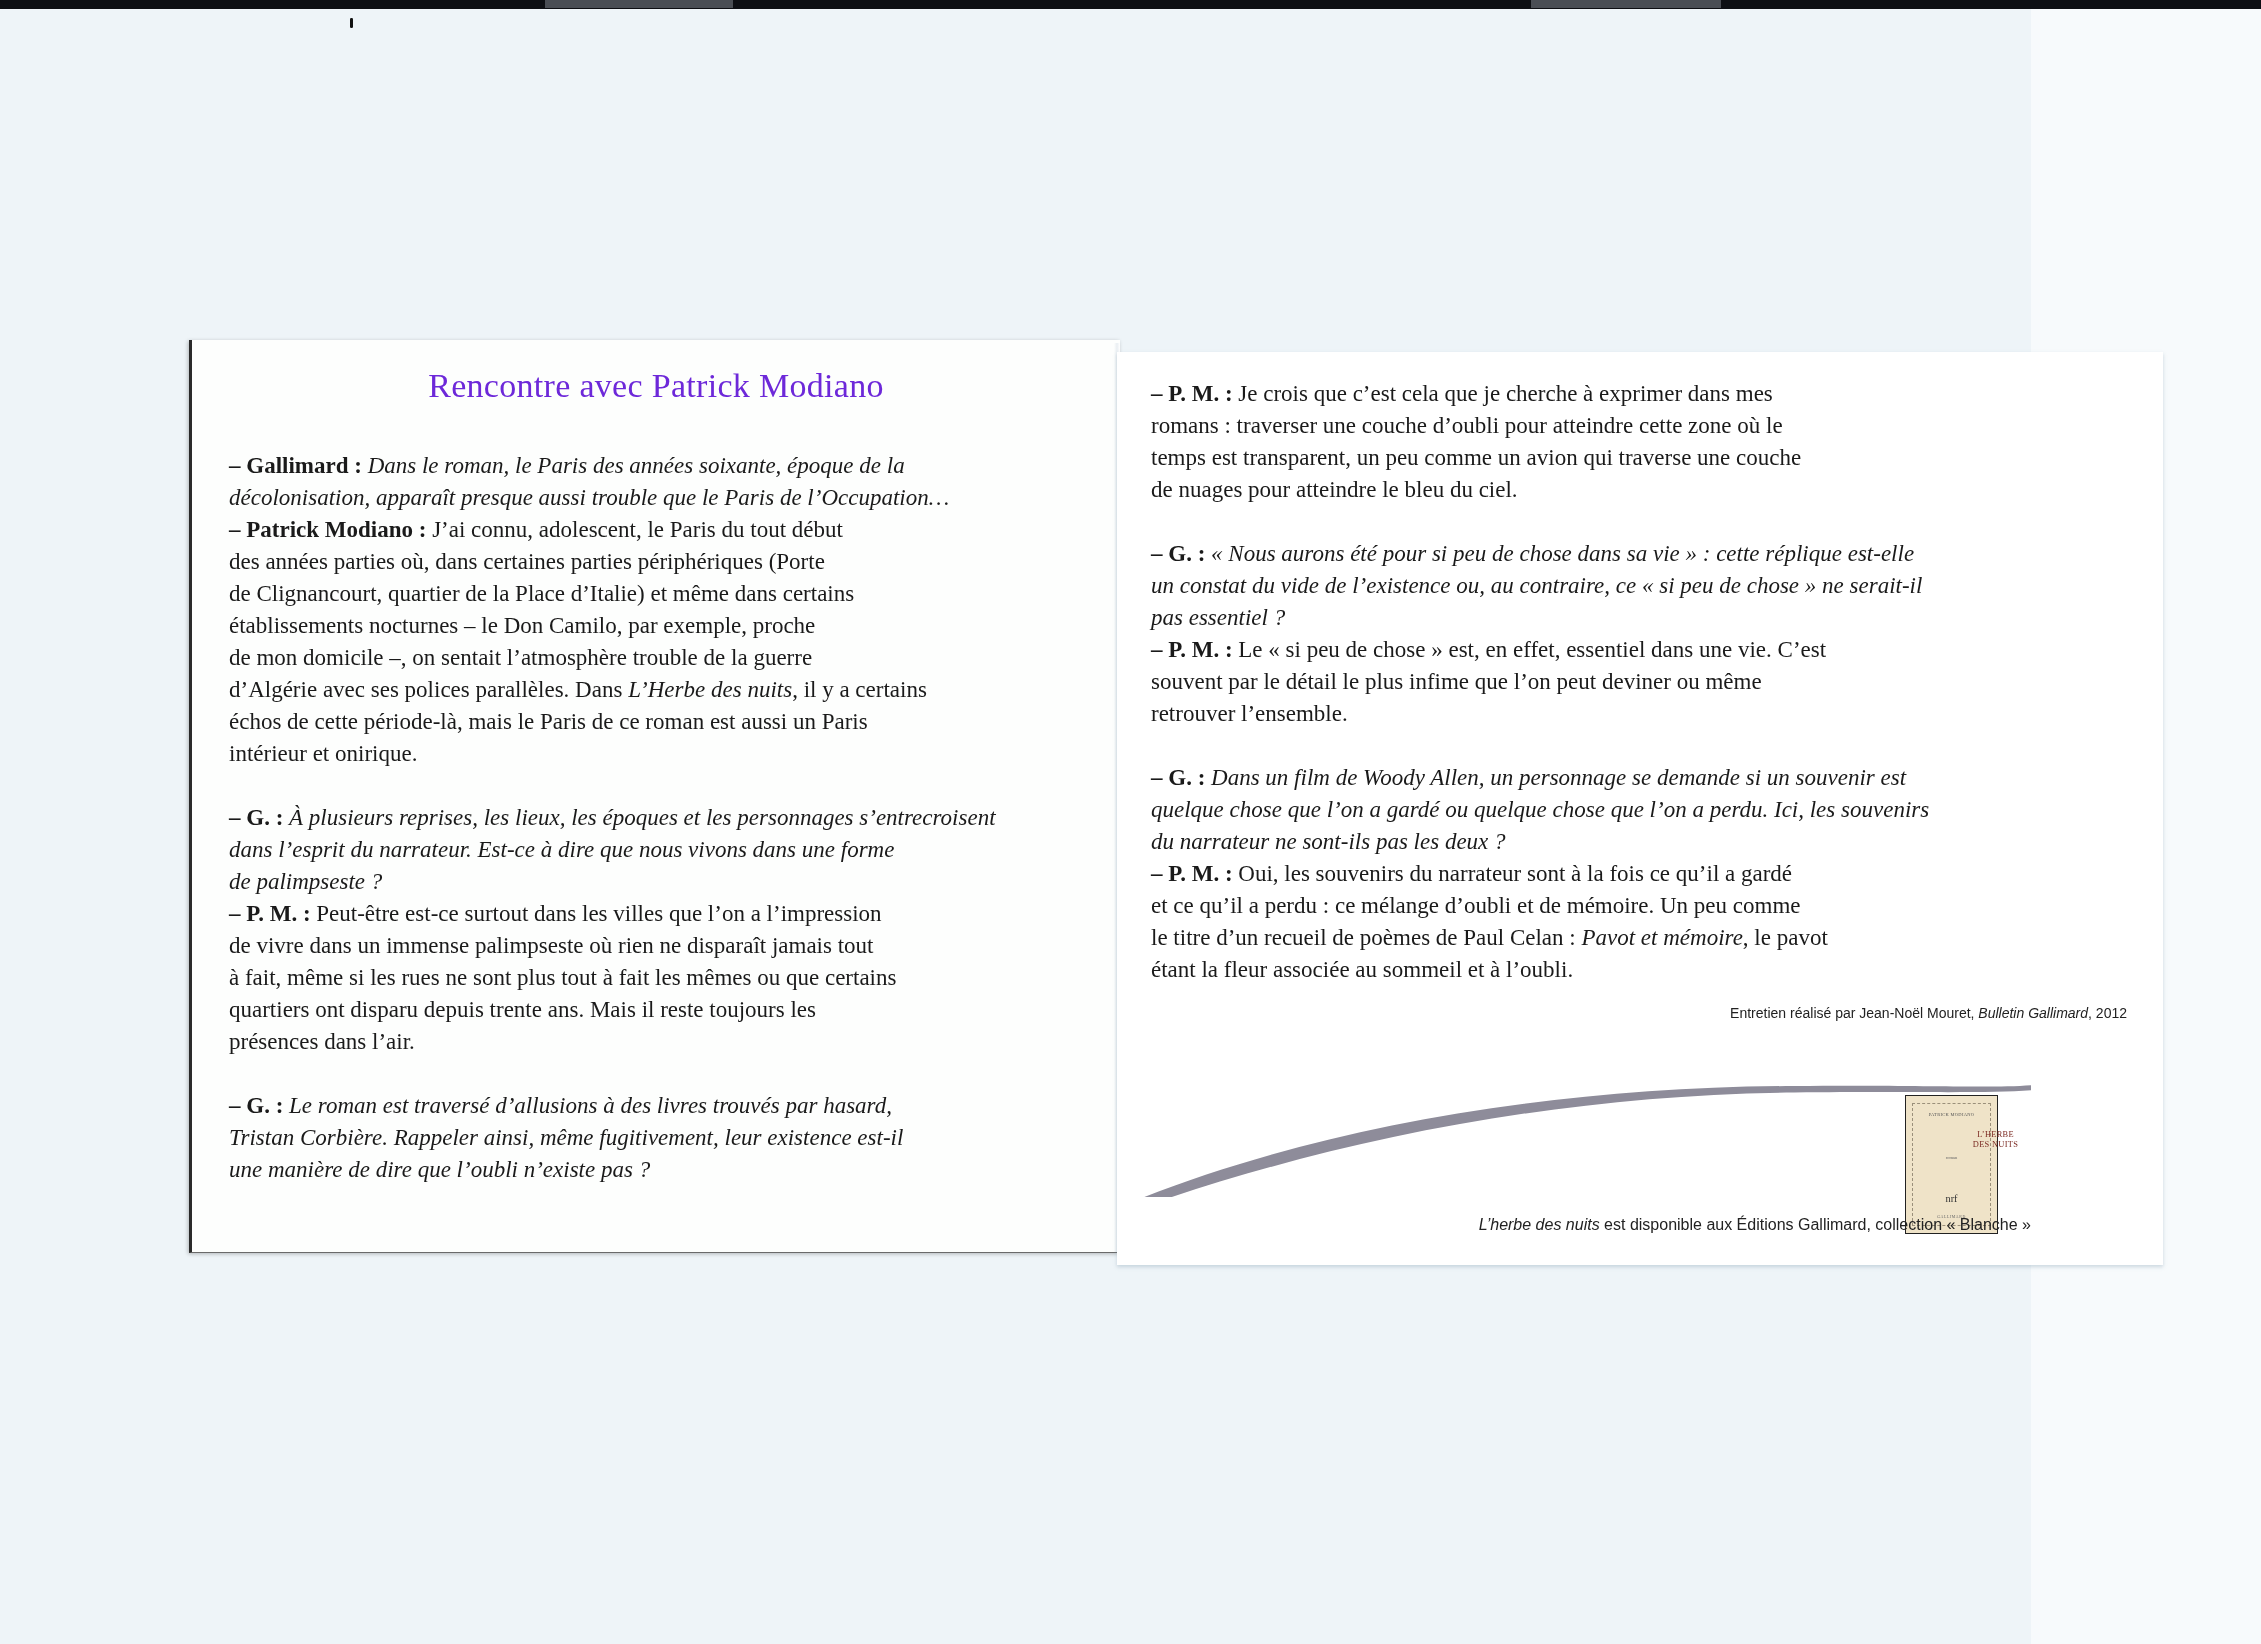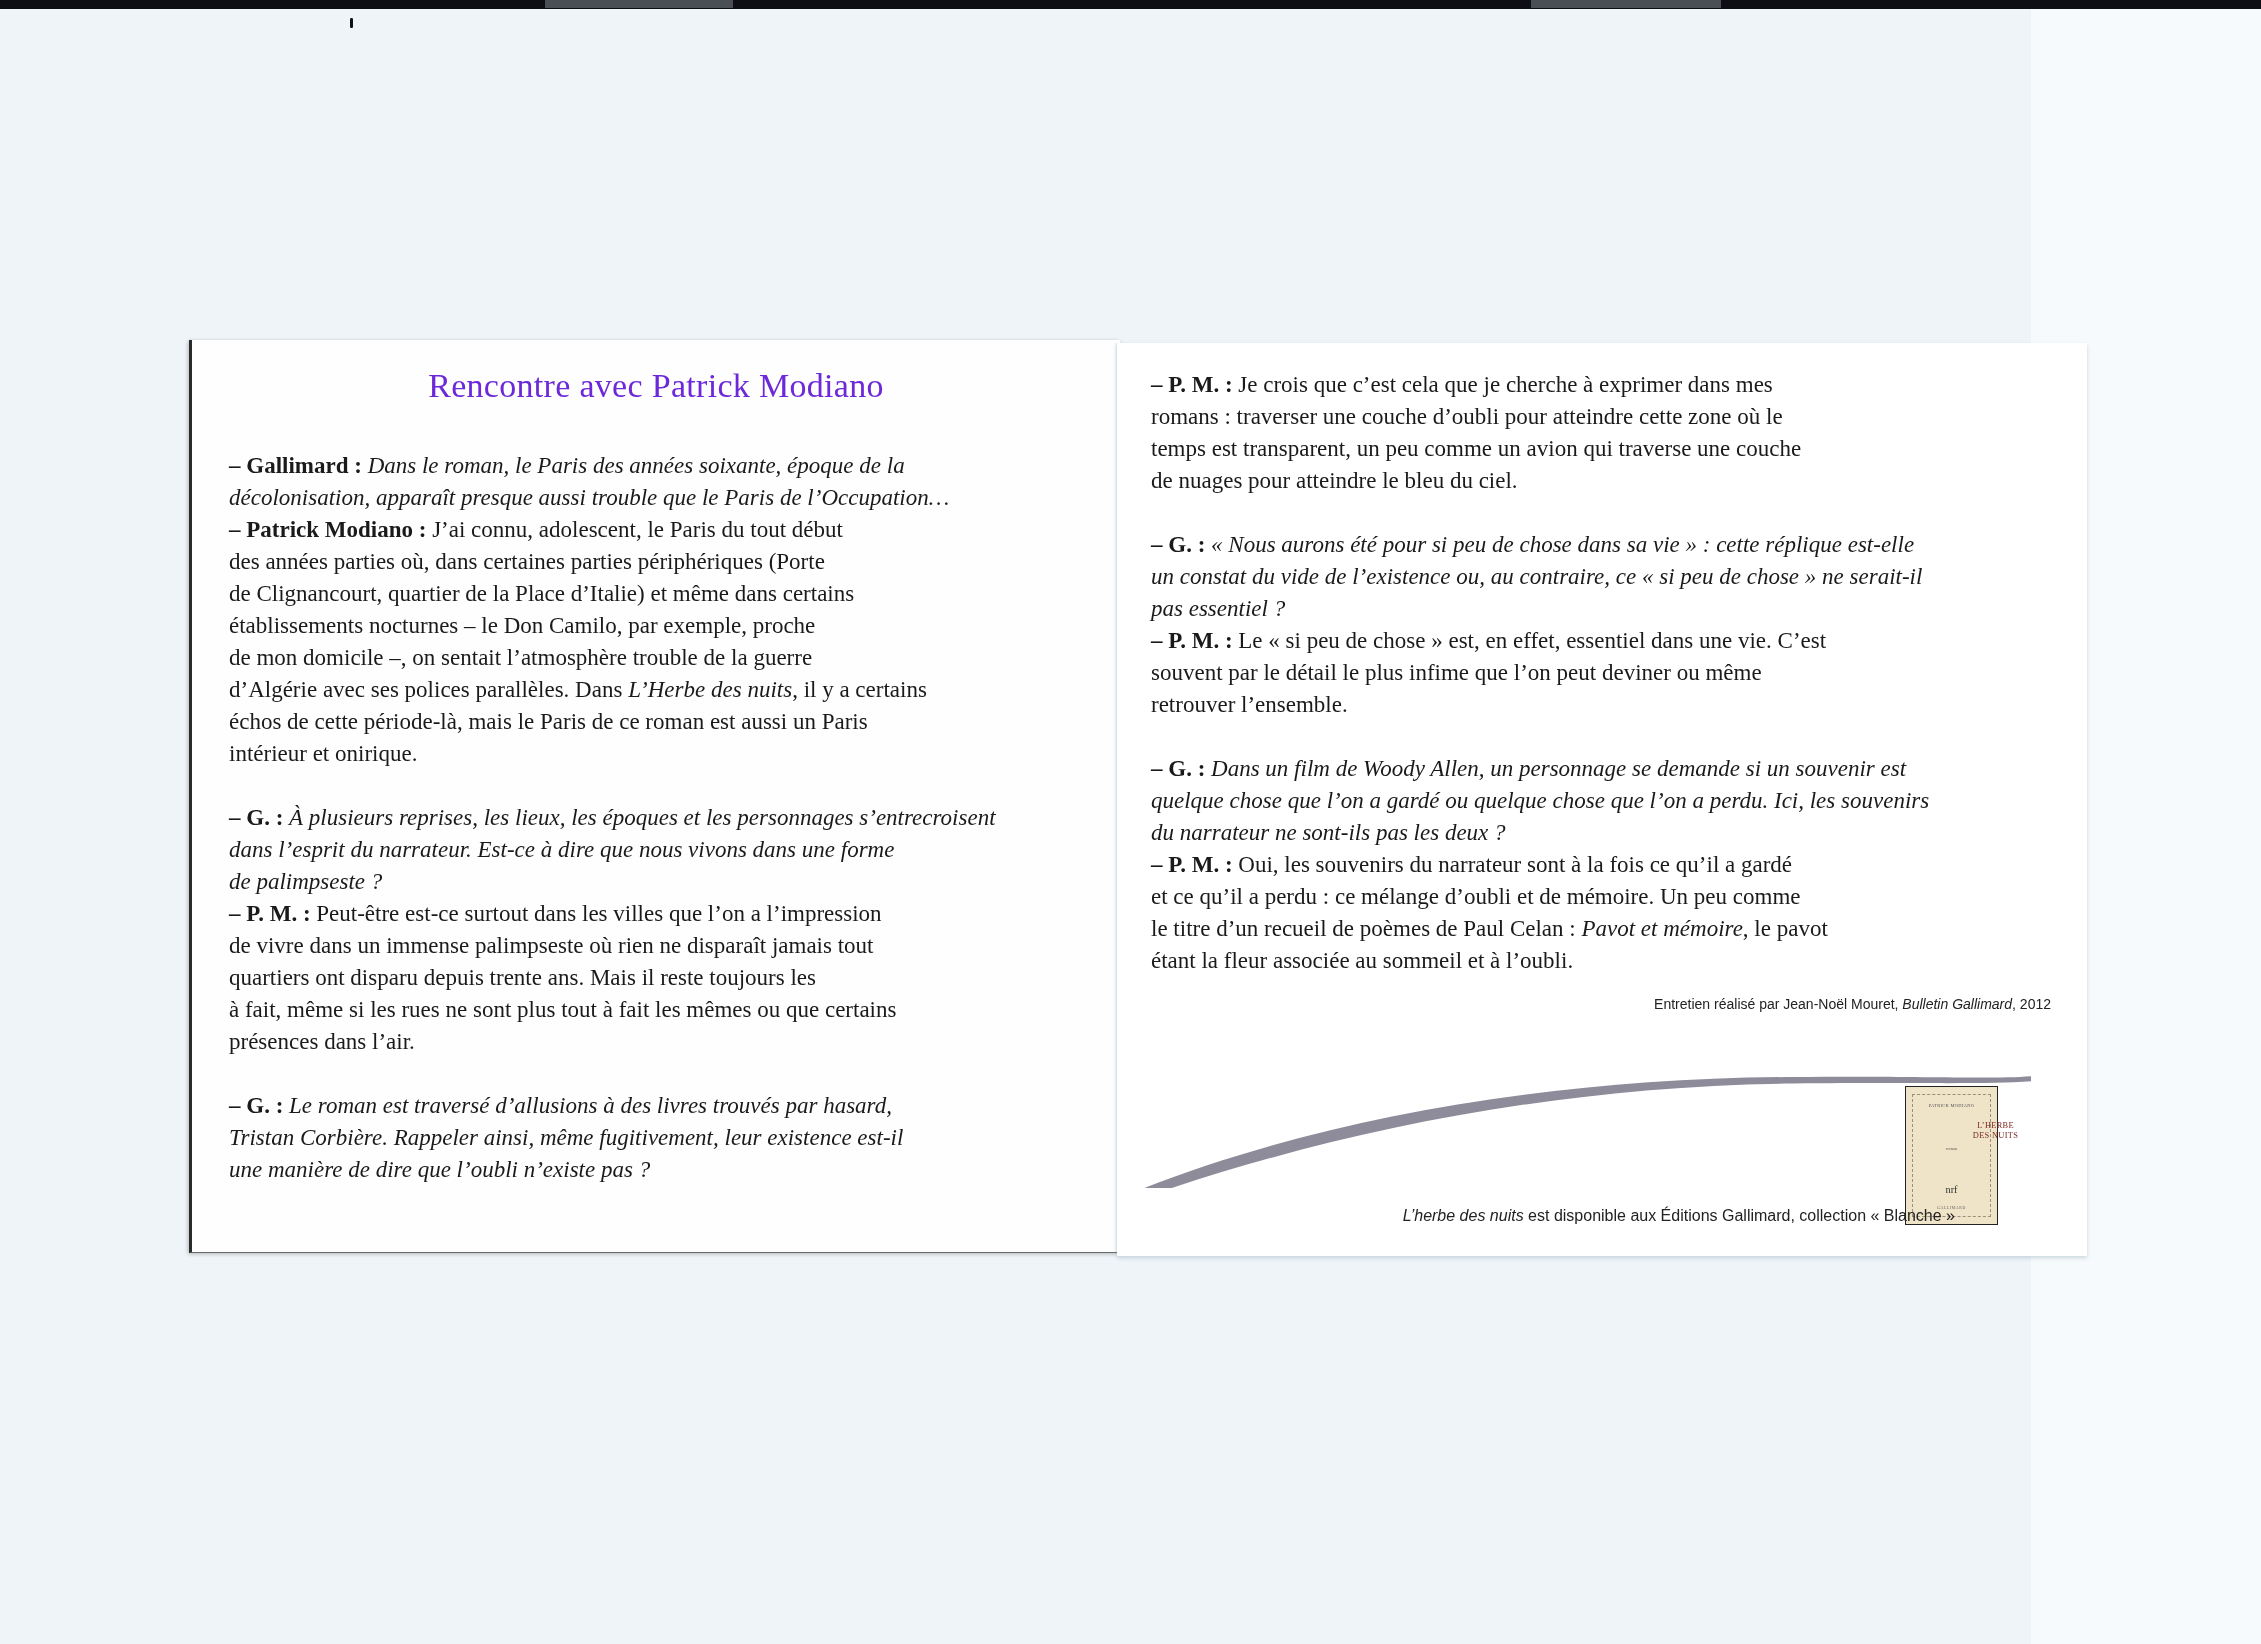--- a/index.html
+++ b/index.html
@@ -11,21 +11,21 @@
   }
   .scan-topbar { position:absolute; left:0; top:0; width:2261px; height:9px; background:#0d0f14; }
   .scan-topbar .patch { position:absolute; top:0; height:7.7px; background:#4a4e55; }
   .scan-mark { position:absolute; left:350px; top:18px; width:2.6px; height:10.3px; background:#111; border-radius:1.3px; }
   .right-bg { position:absolute; left:2031px; top:9px; right:0; bottom:0; background:#f7fafc; }
 
   .page { position:absolute; background:#fdfefd; }
   .page.left { left:189px; top:340px; width:928px; height:912px;
     border-left:3.9px solid #2a2a2a; border-bottom:1.9px solid #6a6a6a;
     box-shadow:-1.3px 1.3px 3.9px rgba(0,0,0,.25); }
-  .page.right { left:1117px; top:343px; width:970px; height:913px;
+  .page.right { left:1117px; top:352px; width:1046px; height:913px;
     background:#ffffff; box-shadow:0 1.9px 3.9px rgba(120,150,170,.35); }
   .fold { position:absolute; left:1114px; top:343px; width:6.4px; height:909px;
     background:linear-gradient(90deg,#fdfefd,#e9eef2,#ffffff); }
 
   .title { position:absolute; left:0; width:100%; top:27px; text-align:center;
     font-size:34px; color:#6d28d9; letter-spacing:0.3px; }
 
   .text-block { position:absolute; font-size:23px; line-height:32px; }
   .text-block p { margin:0; }
   .text-block .gap { height:32px; }
@@ -69,22 +69,22 @@
       <p><span>de mon domicile –, on sentait l’atmosphère trouble de la guerre</span></p>
       <p><span>d’Algérie avec ses polices parallèles. Dans </span><span class="it">L’Herbe des nuits</span><span>, il y a certains</span></p>
       <p><span>échos de cette période-là, mais le Paris de ce roman est aussi un Paris</span></p>
       <p><span>intérieur et onirique.</span></p>
       <div class="gap"></div>
       <p><span class="spk">– G. : </span><span class="it">À plusieurs reprises, les lieux, les époques et les personnages s’entrecroisent</span></p>
       <p><span class="it">dans l’esprit du narrateur. Est-ce à dire que nous vivons dans une forme</span></p>
       <p><span class="it">de palimpseste ?</span></p>
       <p><span class="spk">– P. M. : </span><span>Peut-être est-ce surtout dans les villes que l’on a l’impression</span></p>
       <p><span>de vivre dans un immense palimpseste où rien ne disparaît jamais tout</span></p>
+      <p><span>à fait, même si les rues ne sont plus tout à fait les mêmes ou que certains</span></p>
       <p><span>quartiers ont disparu depuis trente ans. Mais il reste toujours les</span></p>
-      <p><span>à fait, même si les rues ne sont plus tout à fait les mêmes ou que certains</span></p>
       <p><span>présences dans l’air.</span></p>
       <div class="gap"></div>
       <p><span class="spk">– G. : </span><span class="it">Le roman est traversé d’allusions à des livres trouvés par hasard,</span></p>
       <p><span class="it">Tristan Corbière. Rappeler ainsi, même fugitivement, leur existence est-il</span></p>
       <p><span class="it">une manière de dire que l’oubli n’existe pas ?</span></p>
     </div>
 </div>
 
 <div class="fold"></div>
 

